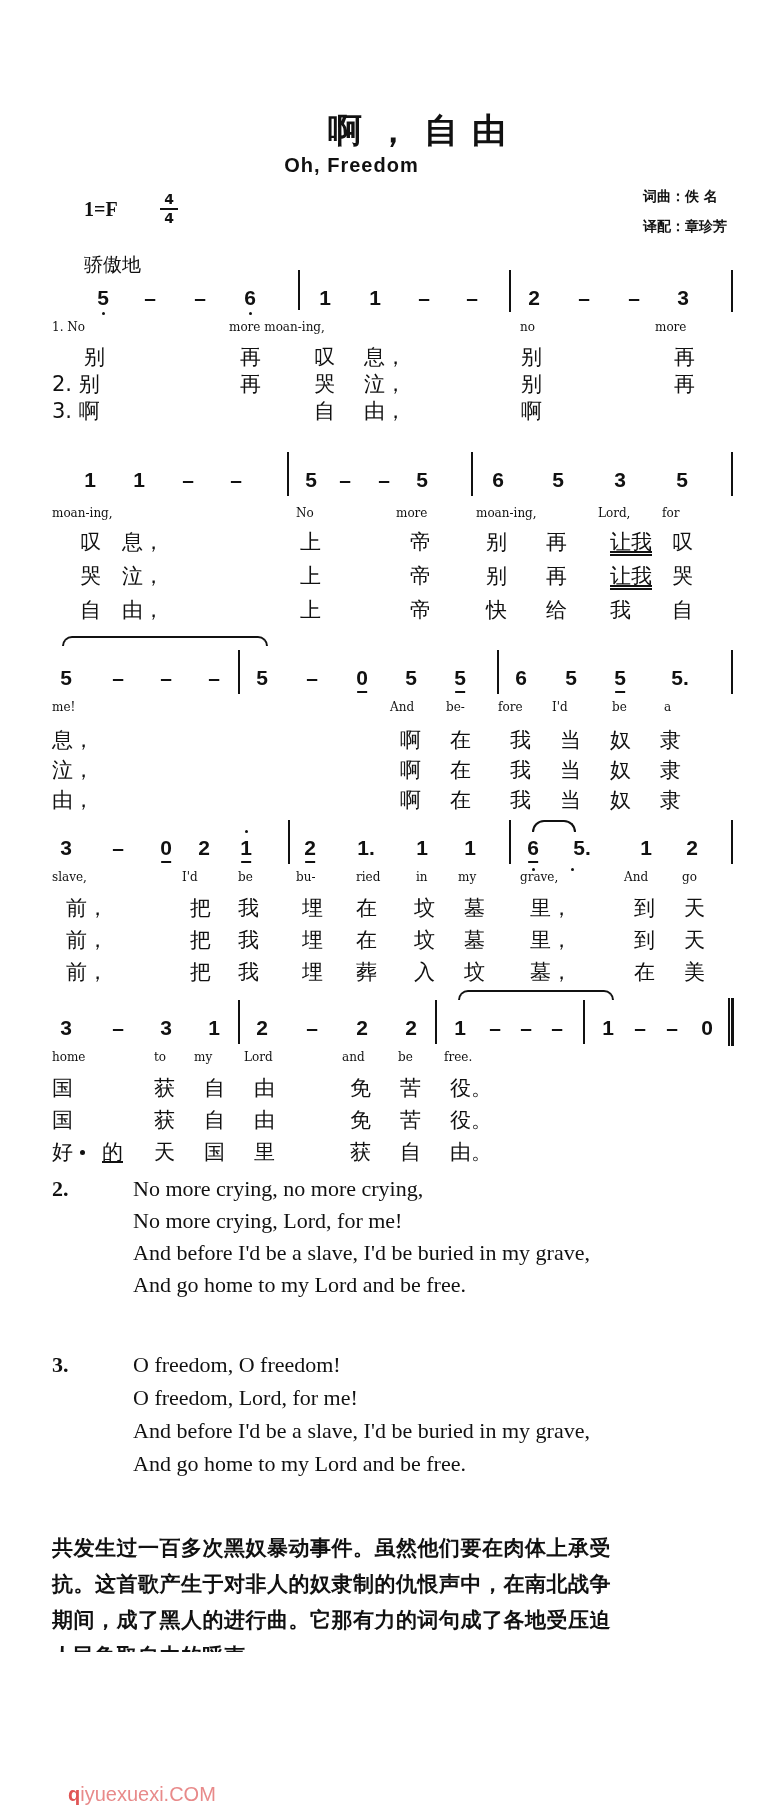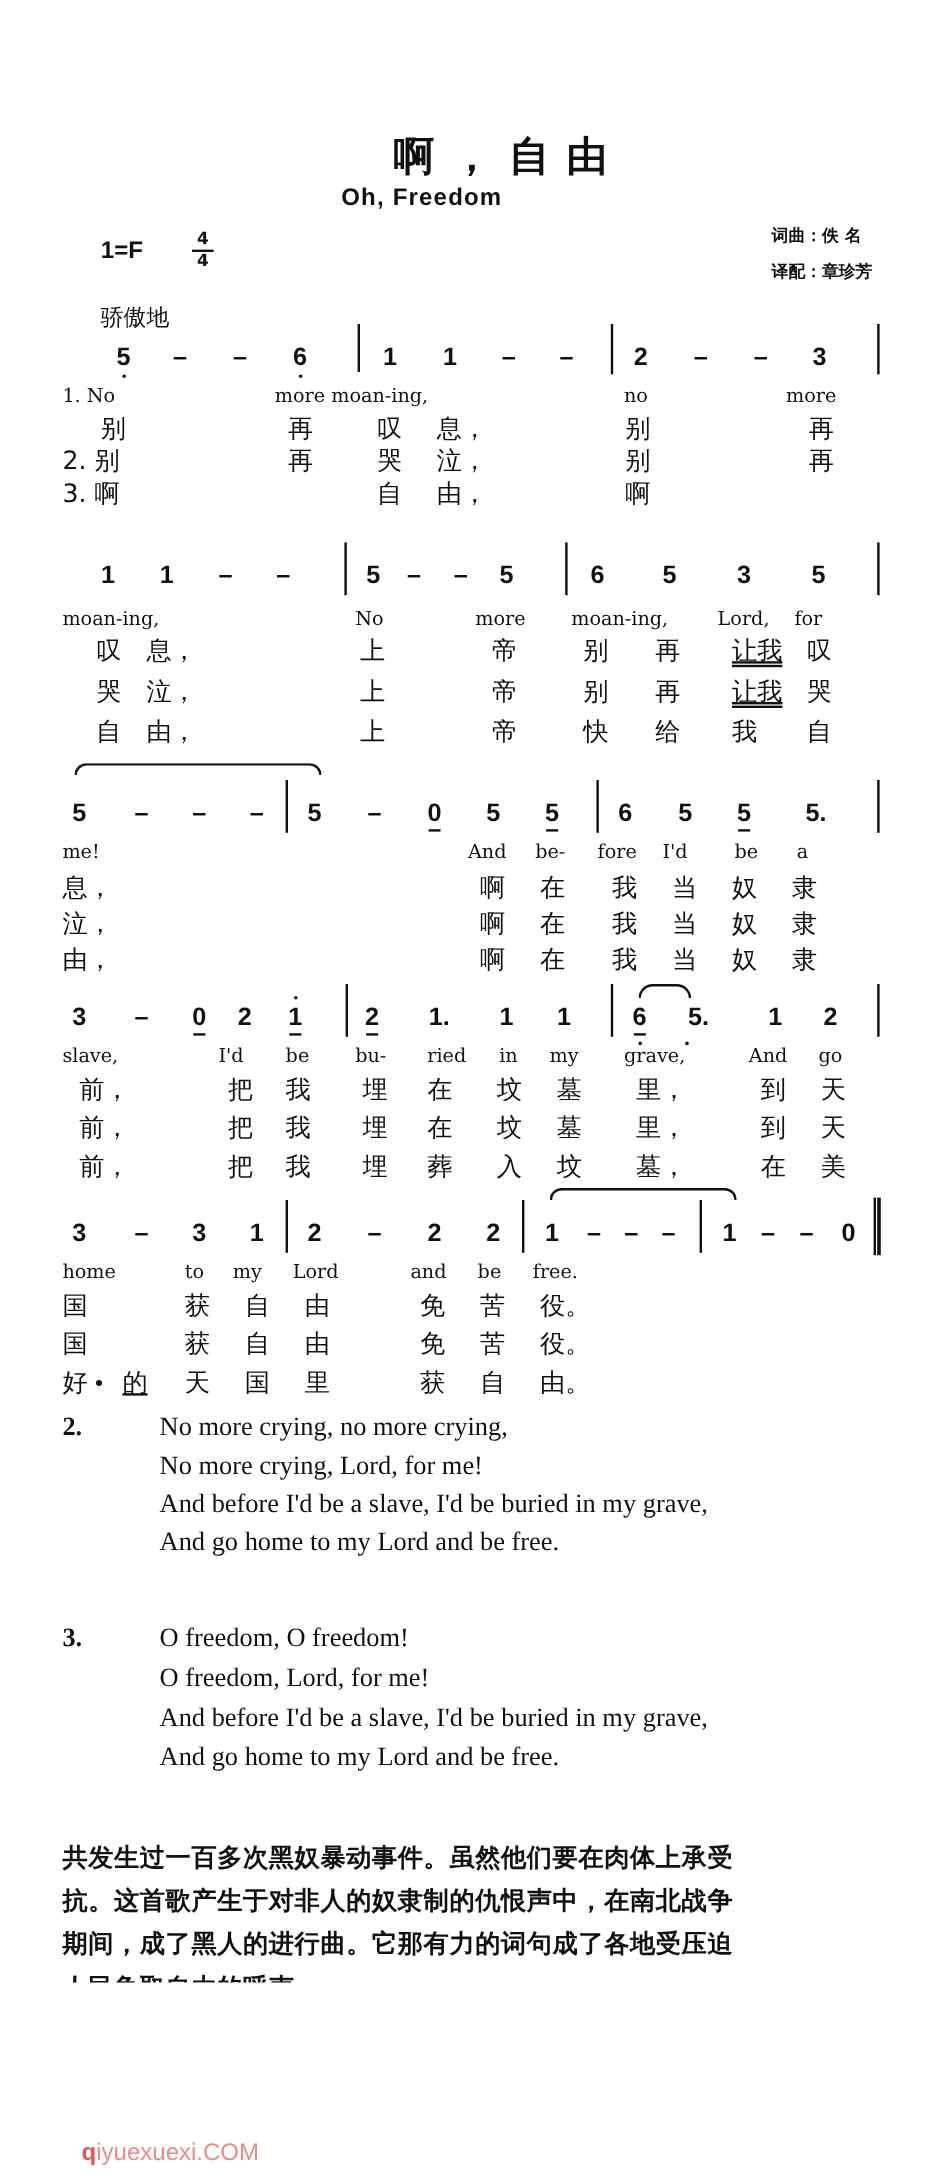--- a/index.html
+++ b/index.html
@@ -1,33 +1,33 @@
 <!DOCTYPE html>
 <html><head>
 <meta charset="utf-8">
 <style>
   html, body { margin: 0; padding: 0; background: #ffffff; }
   body { width: 784px; height: 1820px; position: relative; overflow: hidden; color: #111; font-family: "DejaVu Serif", serif; }
   .abs { position: absolute; white-space: nowrap; margin-left: 32px; }
   .title-cn { left: 0; width: 784px; top: 108px; text-align: center; font-size: 34px; font-weight: bold; letter-spacing: 14px; font-family: "DejaVu Sans", sans-serif; }
   .title-en { left: 0; width: 639px; top: 154px; text-align: center; font-size: 20px; font-weight: bold; font-family: "Liberation Sans", sans-serif; letter-spacing: 1px; }
   .credit { left: 611px; font-size: 14px; font-weight: bold; font-family: "DejaVu Sans", sans-serif; }
-  .key { left: 52px; top: 198px; font-size: 20px; font-weight: bold; font-family: Liberation Sans, sans-serif; }
+  .key { left: 52px; top: 198px; font-size: 20px; font-weight: bold; font-family: Liberation Serif, serif; }
   .timesig { left: 128px; top: 192px; width: 18px; text-align: center; font-size: 14px; font-weight: bold; line-height: 15px; font-family: "DejaVu Sans", sans-serif; }
   .timesig span { display: block; }
   .tempo { left: 52px; top: 252px; font-size: 19px; font-weight: normal; font-family: "DejaVu Sans", sans-serif; }
 
   .staff { position: absolute; left: 0; width: 784px; }
   .note { position: absolute; font-size: 21px; font-weight: bold; font-family: "Liberation Sans", sans-serif; transform: translateX(-50%); text-align: center; }
   .note.u::after { content: ""; position: absolute; left: 1px; right: 1px; bottom: -3px; border-bottom: 2px solid #111; }
   .bar { position: absolute; width: 2px; background: #111; }
   .bar.final { width: 6px; border-left: 2px solid #111; border-right: 3px solid #111; background: transparent; box-sizing: border-box; }
   .slur { position: absolute; border: 2px solid #111; border-bottom: none; border-radius: 14px 14px 0 0; height: 10px; box-sizing: border-box; }
 
-  .lyr { position: absolute; font-size: 16px; font-family: "DejaVu Serif", serif; }
+  .lyr { position: absolute; font-size: 12px; font-family: "DejaVu Serif", serif; }
   .cn { position: absolute; font-size: 21px; font-family: "DejaVu Sans", sans-serif; }
   .cn.u { text-decoration: underline; text-decoration-style: double; }
 
   .verse-num { position: absolute; left: 52px; font-size: 22px; font-weight: bold; font-family: "Liberation Serif", serif; }
   .verse-line { position: absolute; left: 101px; font-size: 22px; font-family: "Liberation Serif", serif; }
 
   .para { position: absolute; left: 52px; width: 690px; font-size: 21px; font-weight: bold; line-height: 36px; font-family: "DejaVu Sans", sans-serif; letter-spacing: 0.5px; }
 
   .watermark { left: 36px; top: 1783px; font-size: 20px; color: #e88a8a; font-family: "Liberation Sans", sans-serif; }
   .watermark b { color: #e05555; font-weight: bold; }

